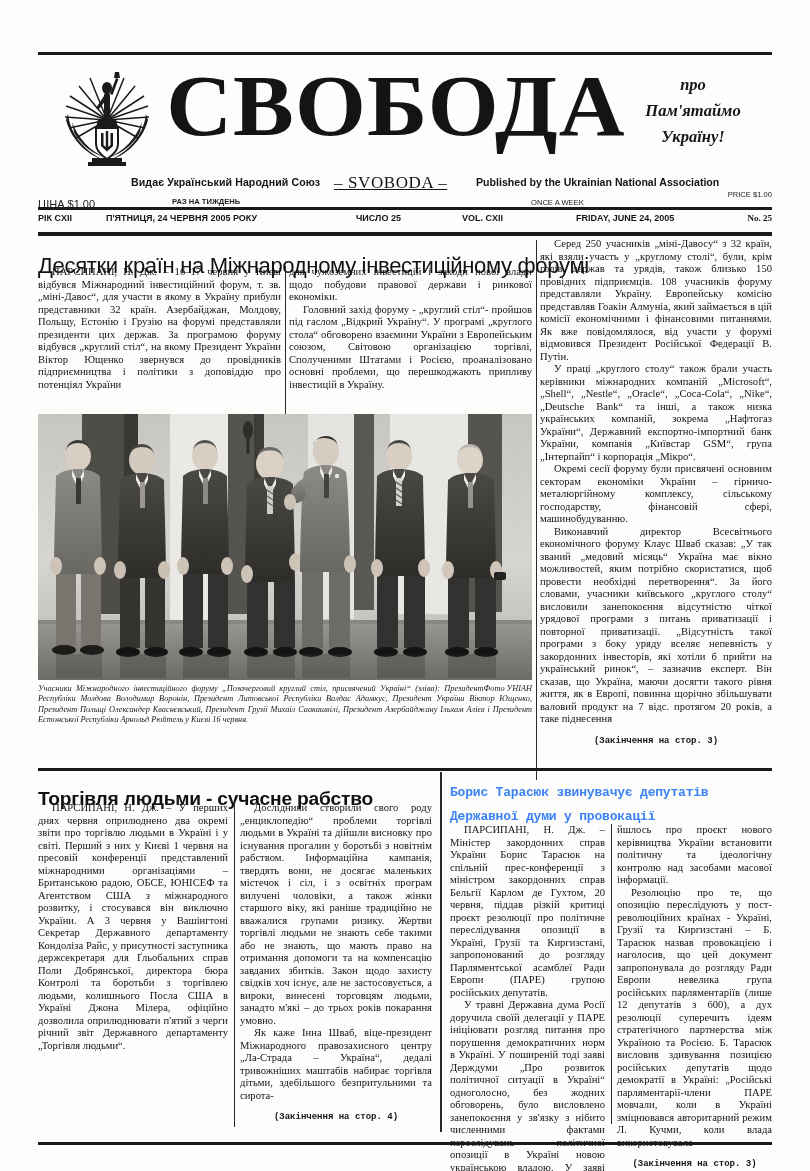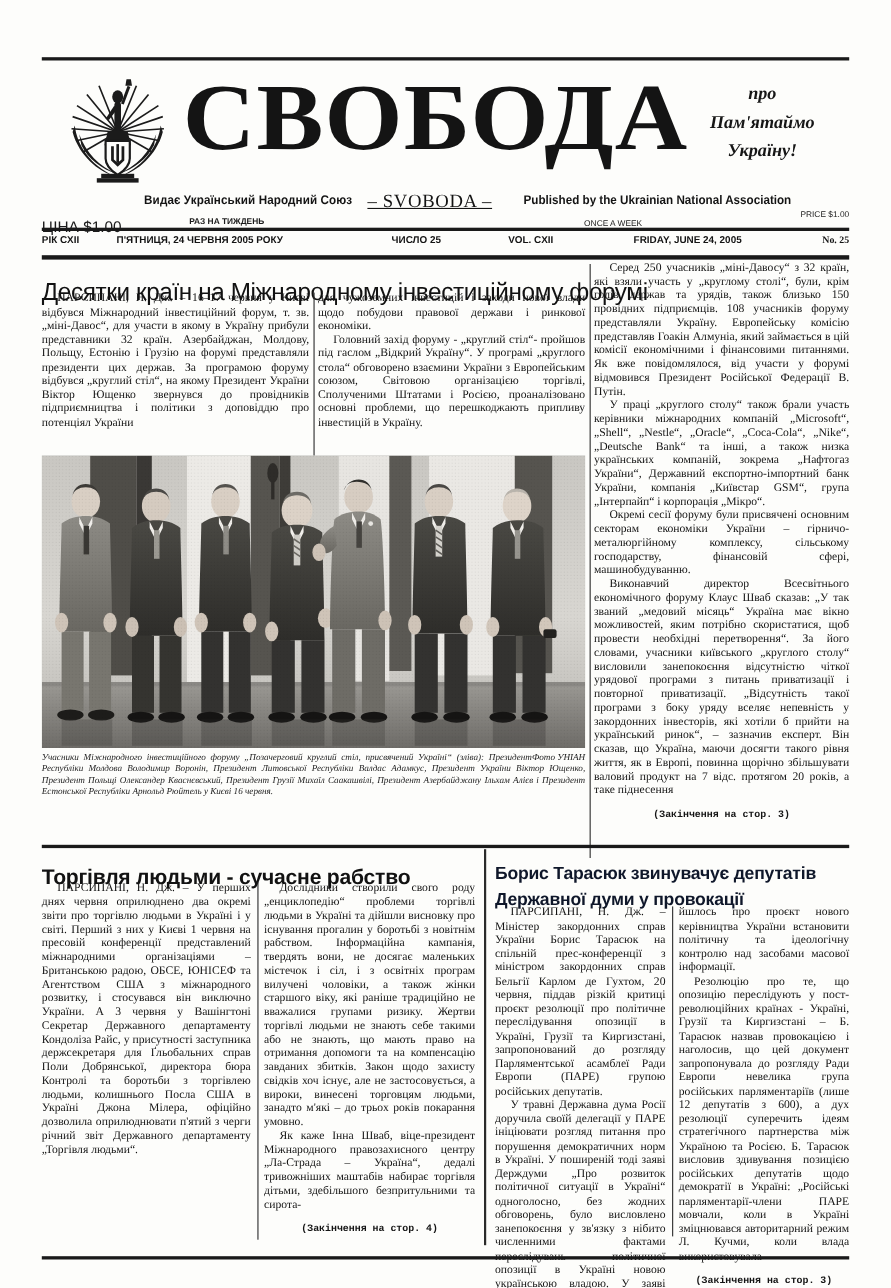--- a/index.html
+++ b/index.html
@@ -114,21 +114,21 @@
     font-size: 11.4px;
     color: #141414;
     transform: scaleX(0.93);
     transform-origin: left center;
     white-space: nowrap;
   }
   .submast .price-ua {
     position: absolute;
     left: 0; top: 22px;
     font-family: "Liberation Sans", sans-serif;
-    font-size: 14px;
+    font-size: 11px;
     color: #1b1b1b;
     white-space: nowrap;
   }
   .submast .freq-ua {
     position: absolute;
     left: 134px; top: 21px;
     font-family: "Liberation Sans", sans-serif;
     font-weight: 700;
     font-size: 7.6px;
     color: #1b1b1b;
@@ -305,25 +305,25 @@
   
   .story3 {
     position: absolute;
     left: 450px; top: 770px;
     width: 322px;
   }
   .story3-headline {
     position: absolute;
     left: 0; top: 0;
     width: 330px;
-    font-family: Liberation Sans, sans-serif;
-    font-size: 16px;
+    font-family: Liberation Mono, monospace;
+    font-size: 13px;
     line-height: 24px;
     letter-spacing: -0.2px;
-    color: #0f172a;
+    color: #3b82f6;
   }
   .s3-c1 { position: absolute; left: 0;   top: 54px; width: 155px; }
   .s3-c2 { position: absolute; left: 167px; top: 54px; width: 155px; }
   .s3-sep { left: 161px; top: 54px; height: 300px; }
 
   
   .bottom-rule {
     position: absolute;
     left: 38px; top: 1142px;
     width: 734px;

